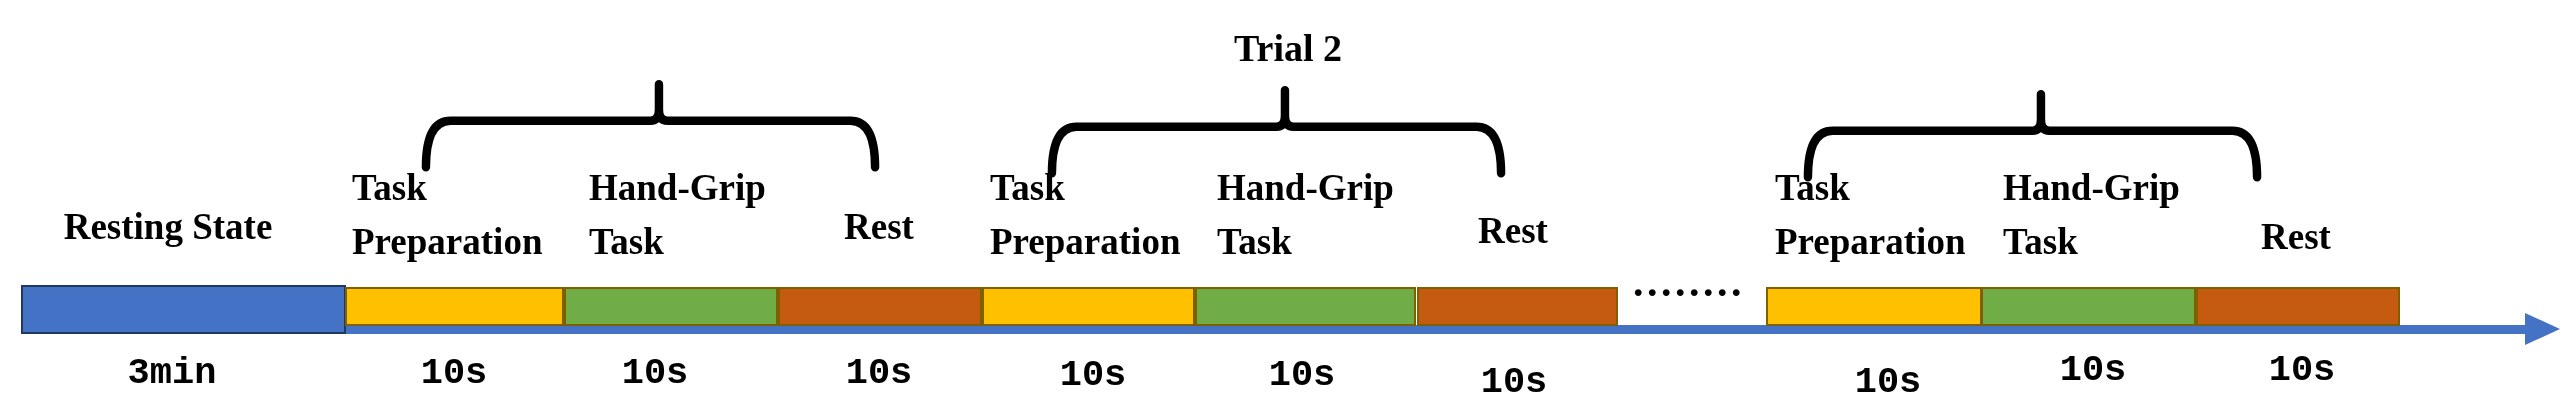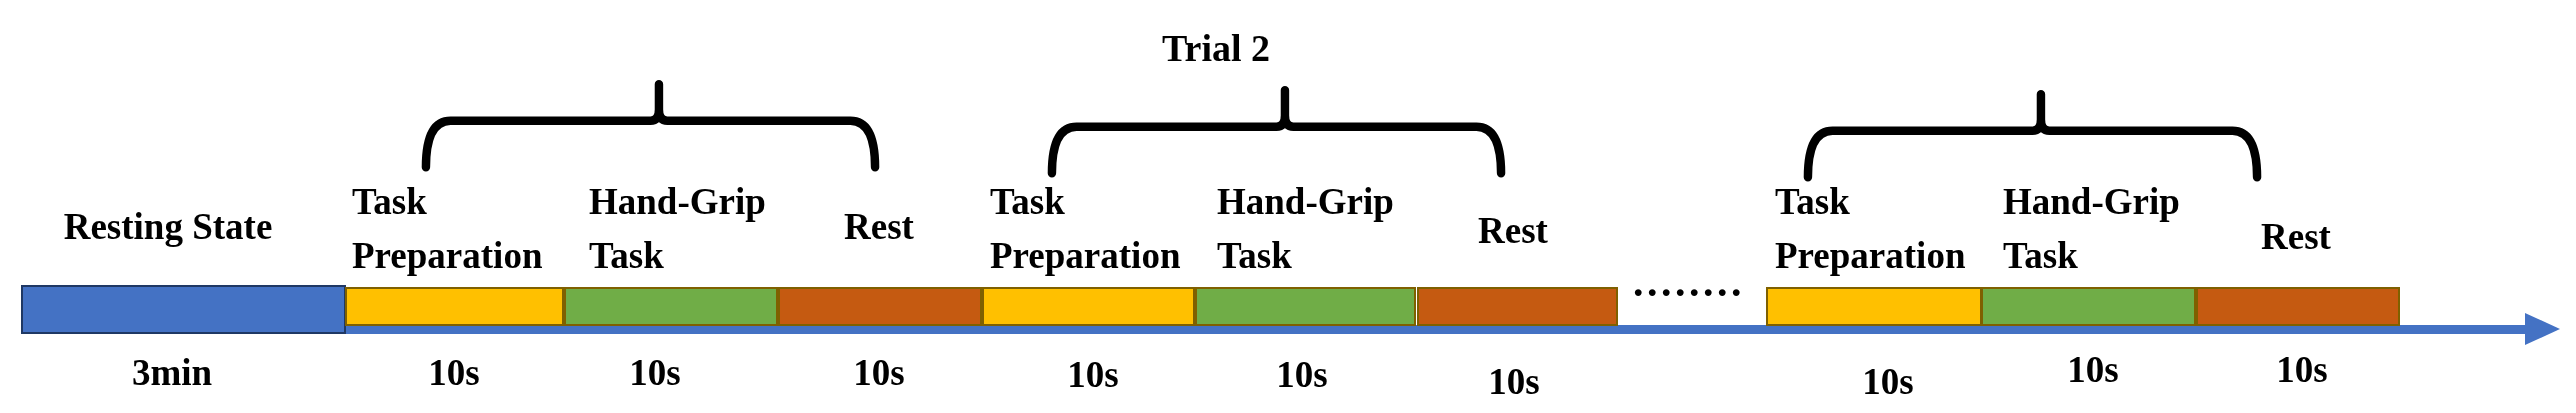--- a/index.html
+++ b/index.html
@@ -49,35 +49,35 @@
   }
   
   .trial-title {
     position: absolute;
     transform: translateX(-50%);
     font-size: 38px; font-weight: bold;
     white-space: nowrap; line-height: 42px;
   }
   .phase-label {
     position: absolute;
-    top: 175px; width: 243px;
+    top: 161px; width: 243px;
     font-size: 37px; font-weight: bold;
     line-height: 54px;
   }
   .phase-label.single {
     width: auto; white-space: nowrap;
     transform: translateX(-50%);
     line-height: 42px;
     text-align: center;
   }
   .duration {
     position: absolute;
     transform: translateX(-50%);
     font-size: 37px; font-weight: bold;
-    white-space: nowrap; line-height: 42px;
+    white-space: nowrap; line-height: 42px; font-family: Liberation Mono, monospace;
   }
   .ellipsis {
     position: absolute;
     left: 1633px; top: 261px;
     font-size: 42px; font-weight: bold;
     letter-spacing: 3.5px; line-height: 42px;
     white-space: nowrap;
   }
 </style>
 </head>
@@ -107,21 +107,21 @@
   <svg class="brace" style="left:421px;top:77px;" width="459" height="96" viewBox="0 0 652 136">
     <path d="M 7,128 Q 7,62 42,62 L 326,62 Q 338,62 338,46 L 338,10 L 338,46 Q 338,62 350,62 L 610,62 Q 645,62 645,128"></path>
   </svg>
   <svg class="brace" style="left:1047px;top:83px;" width="459" height="96" viewBox="0 0 652 136">
     <path d="M 7,128 Q 7,62 42,62 L 326,62 Q 338,62 338,46 L 338,10 L 338,46 Q 338,62 350,62 L 610,62 Q 645,62 645,128"></path>
   </svg>
   <svg class="brace" style="left:1803px;top:87px;" width="459" height="96" viewBox="0 0 652 136">
     <path d="M 7,128 Q 7,62 42,62 L 326,62 Q 338,62 338,46 L 338,10 L 338,46 Q 338,62 350,62 L 610,62 Q 645,62 645,128"></path>
   </svg>
 
-  <div class="trial-title" style="left:1216px;top:27px;">Trial 2</div>
+  <div class="trial-title" style="left:1288px;top:27px;">Trial 2</div>
 
   <div class="phase-label single" style="left:168px;top:206px;">Resting State</div>
 
   <div class="phase-label" style="left:352px;">Task Preparation</div>
   <div class="phase-label" style="left:589px;">Hand-Grip Task</div>
   <div class="phase-label single" style="left:879px;top:206px;">Rest</div>
 
   <div class="phase-label" style="left:990px;">Task Preparation</div>
   <div class="phase-label" style="left:1217px;">Hand-Grip Task</div>
   <div class="phase-label single" style="left:1513px;top:210px;">Rest</div>

